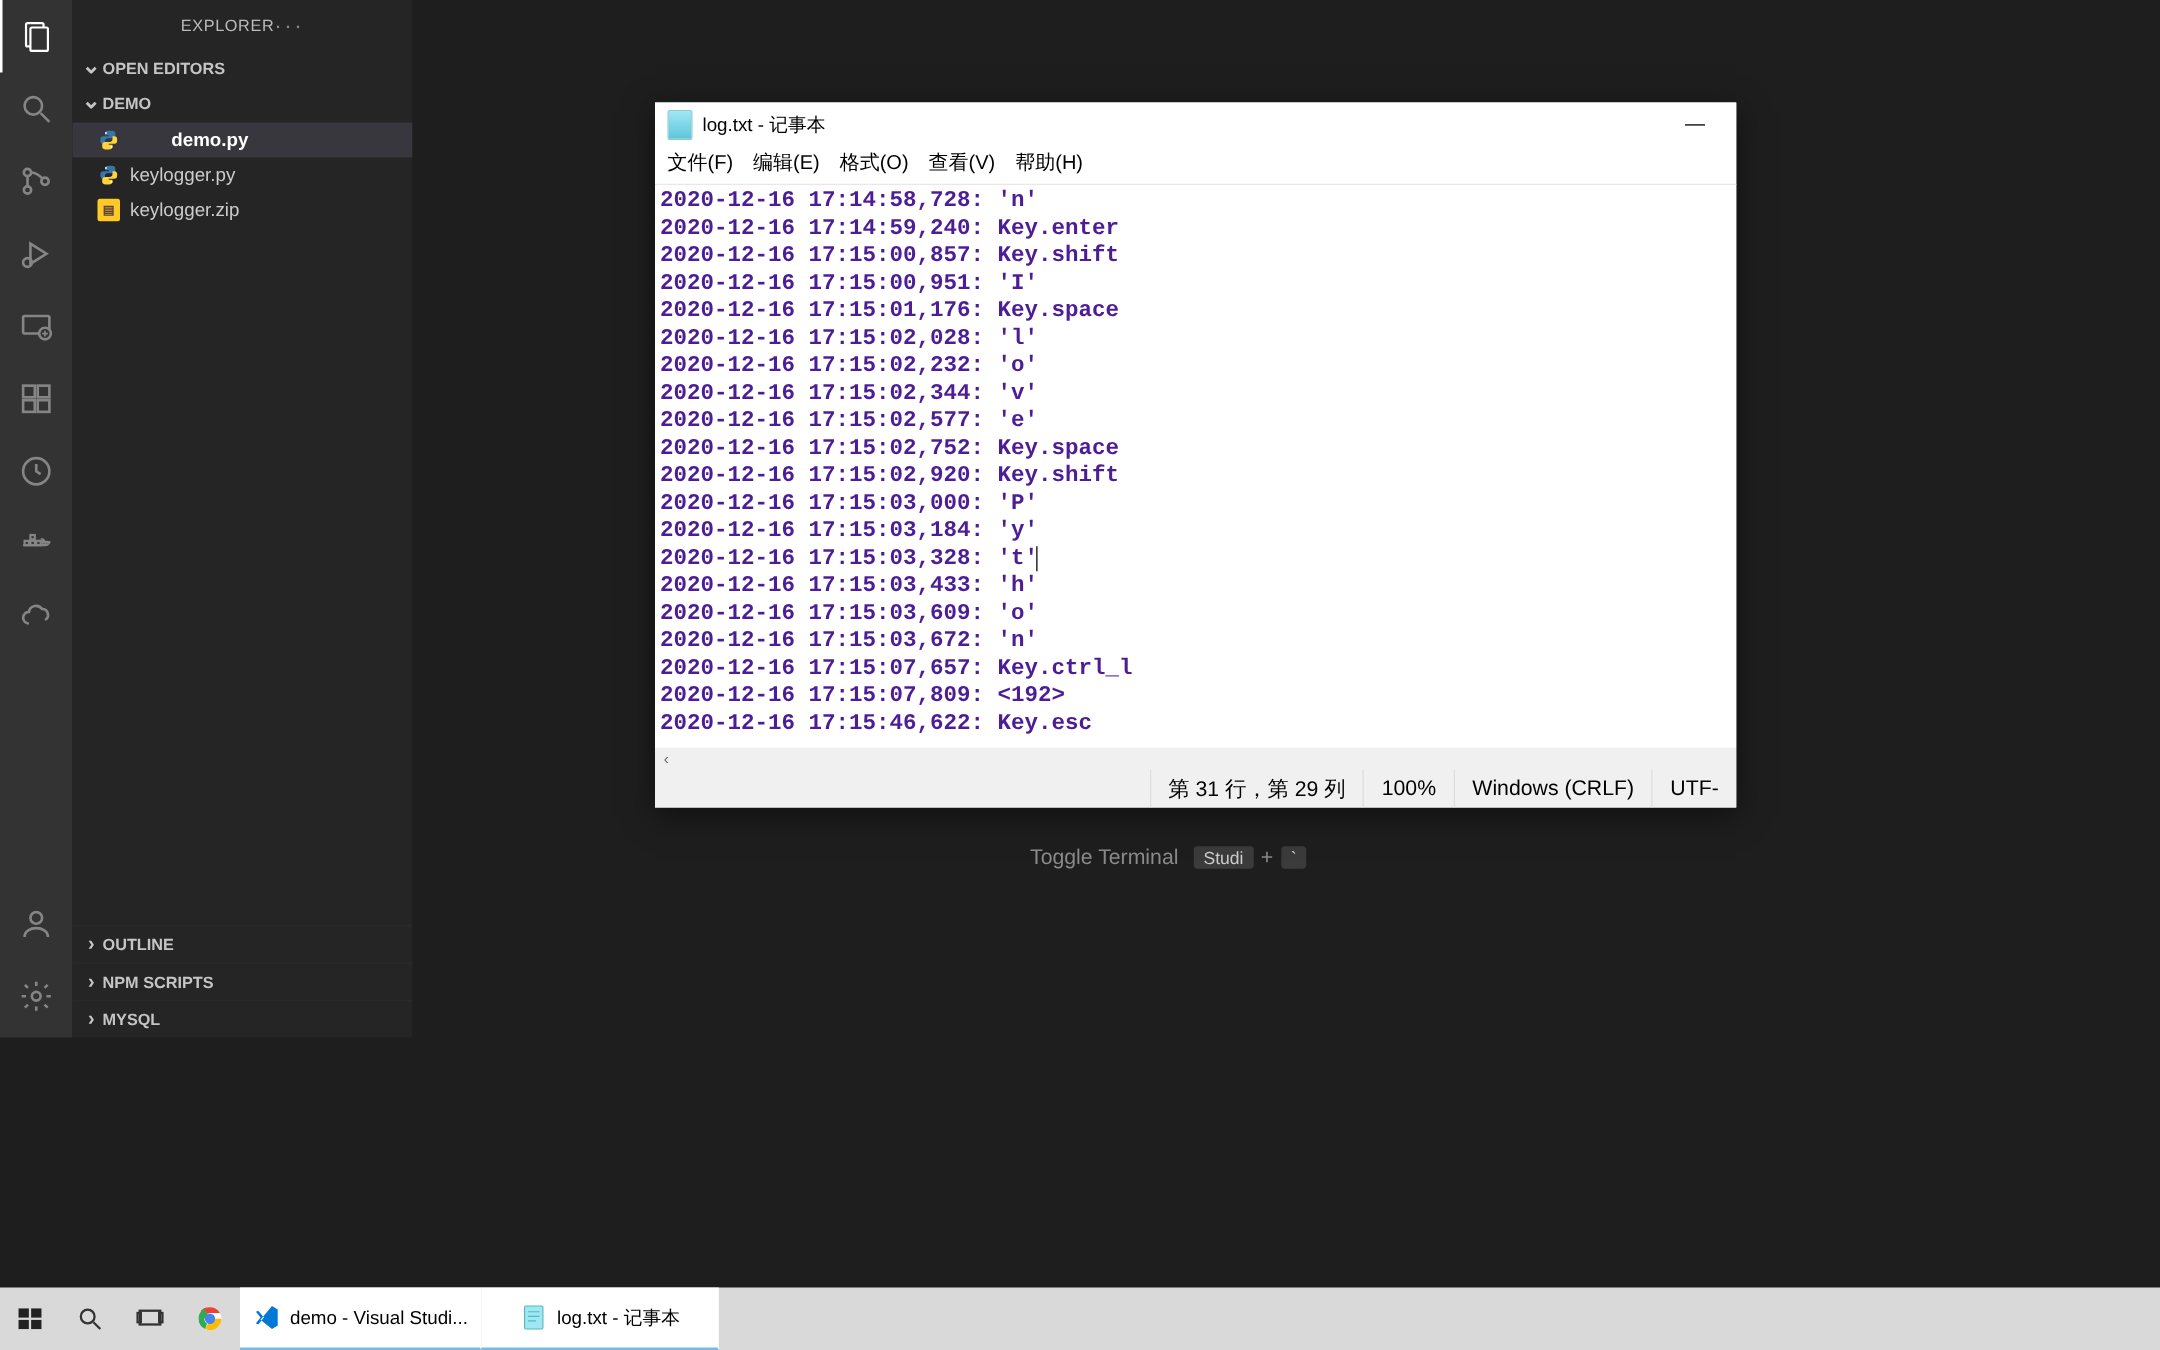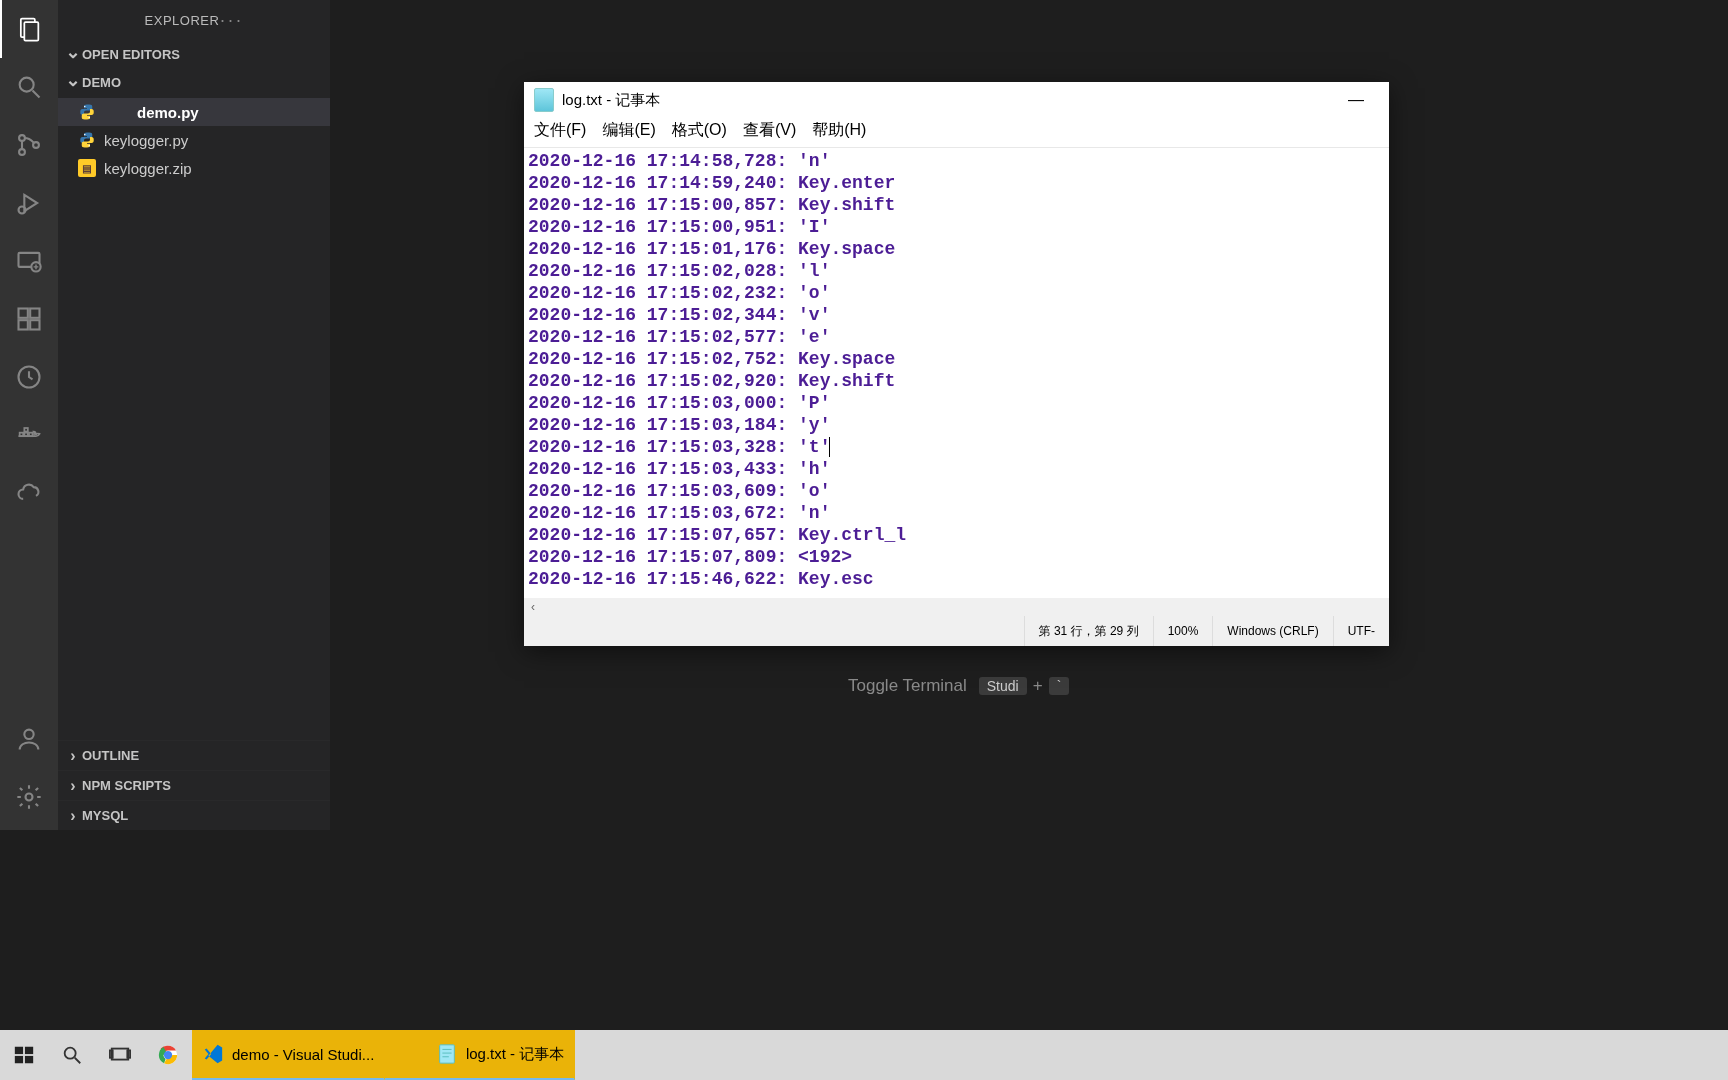--- a/index.html
+++ b/index.html
@@ -96,21 +96,21 @@
 
 .editor {
   position: absolute;
   left: 330px; top: 0; right: 0; bottom: 0;
   background: #1e1e1e;
 }
 
 
 .toggle-hint {
   position: absolute;
-  left: 848px; top: 676px;
+  left: 824px; top: 676px;
   display: flex; align-items: flex-start; gap: 12px;
   color: #8a8a8a;
   font-size: 17px;
 }
 .kbd-group { display:flex; align-items:center; gap:6px;}
 .kbd {
   background: #3b3b3b;
   border-radius: 3px;
   padding: 1px 8px;
   font-size: 14px;
@@ -176,21 +176,21 @@
   height: 18px;
   background: #f0f0f0;
   display:flex; align-items:center;
 }
 .np-hscroll .arrow { width:18px; text-align:center; color:#666; font-size:12px;}
 .np-statusbar {
   height: 30px;
   background: #f0f0f0;
   display: flex;
   align-items: center;
-  font-size: 12px;
+  font-size: 17px;
   color: #000;
 }
 .np-statusbar .cell { padding: 0 14px; border-left:1px solid #ddd; height:100%; display:flex; align-items:center;}
 .np-statusbar .spacer { flex:1; }
 
 
 .taskbar {
   position: absolute;
   left: 0; bottom: 0;
   width: 100%; height: 50px;
@@ -204,24 +204,24 @@
   min-width: 48px;
   gap: 8px;
   border-right: 1px solid rgba(0,0,0,0);
 }
 .tb-item.win { min-width:48px;}
 .tb-item.search { min-width:48px;}
 .tb-item.taskview { min-width:48px;}
 .tb-item.chrome { min-width:48px;}
 .tb-item.app {
   min-width: 190px;
-  justify-content:flex-end;
+  justify-content:center;
   font-size: 15px;
   color: #000;
-  background: #eab308;
+  background: #ffffff;
   border-bottom: 2px solid #76b9ed;
 }
 .tb-icon { width:22px; height:22px; display:flex; align-items:center; justify-content:center;}
 .tb-item .tb-label { white-space:nowrap; overflow:hidden; text-overflow:ellipsis; max-width: 150px;}
 
 </style>
 </head>
 <body>
 
 <div class="activity-bar">

